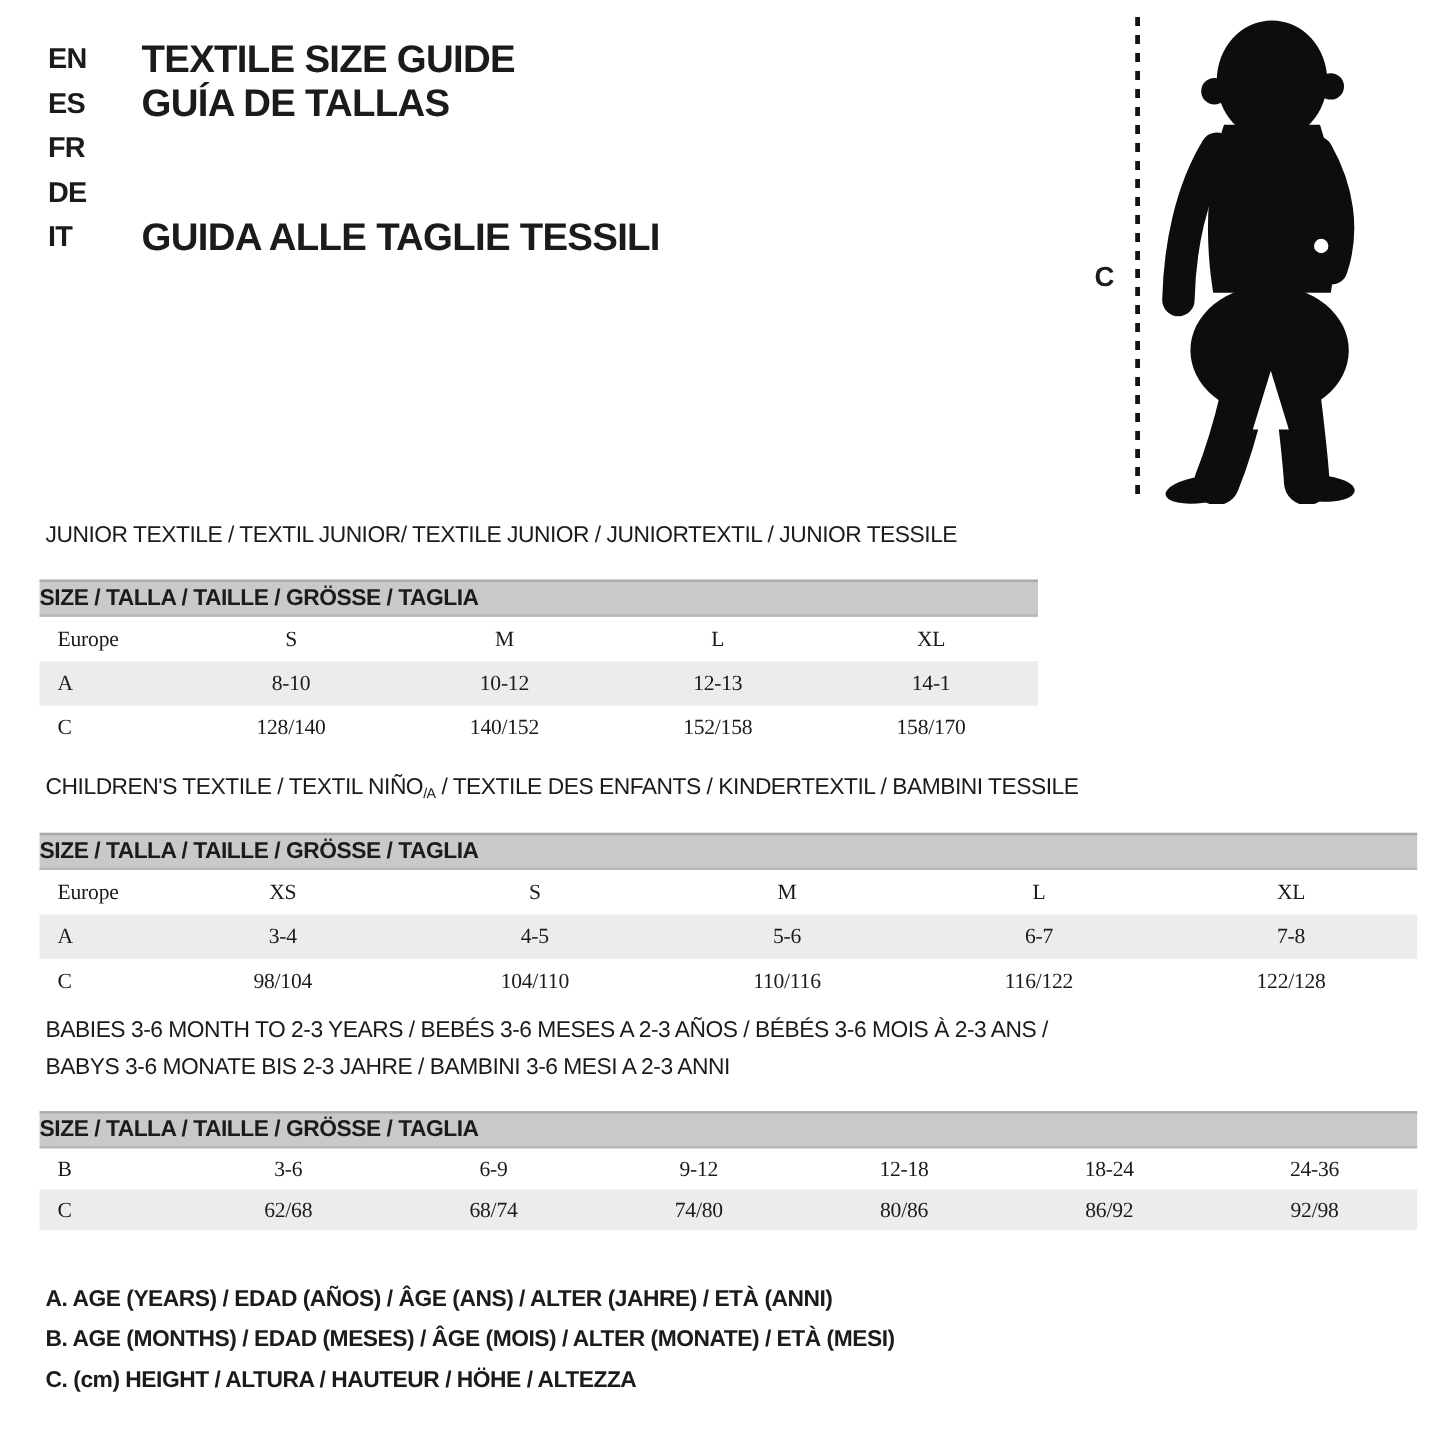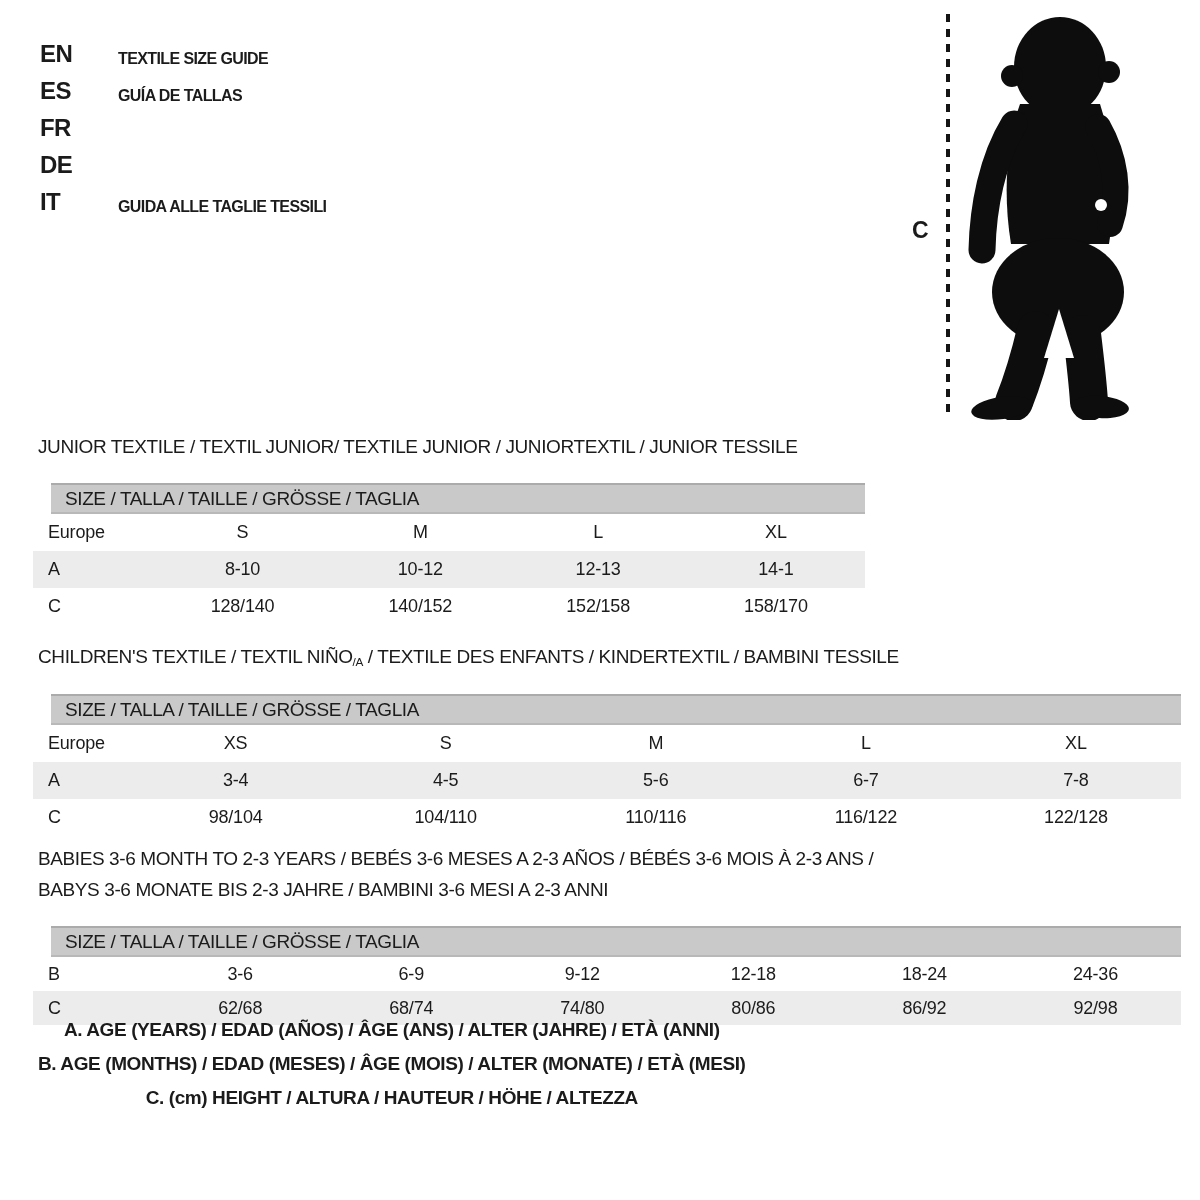--- a/index.html
+++ b/index.html
@@ -2,53 +2,53 @@
 <html><head>
 <meta charset="utf-8">
 <style>
   html,body{margin:0;padding:0;}
   body{
     width:1200px;height:1200px;position:relative;background:#ffffff;
     font-family:"Liberation Sans",sans-serif;color:#1b1b1b;overflow:hidden;
   }
   
   .lang-block{position:absolute;left:40px;top:31px;}
-  .lang-row{display:flex;height:37px;align-items:flex-end;}
+  .lang-row{display:flex;height:37px;align-items:center;}
   .lang-code{width:78px;font-weight:bold;font-size:24px;letter-spacing:-0.6px;}
-  .lang-label{font-weight:bold;font-size:16px;letter-spacing:-0.6px;white-space:nowrap;}
+  .lang-label{font-weight:bold;font-size:32px;letter-spacing:-0.6px;white-space:nowrap;}
   
   .dash-line{position:absolute;left:946px;top:14px;width:4px;height:404px;
     background:repeating-linear-gradient(to bottom,#141414 0 8px,#ffffff 8px 15px);}
   .c-label{position:absolute;left:912px;top:217px;font-size:23px;font-weight:bold;}
   .figure-svg{position:absolute;left:958px;top:12px;}
   
   .section-title{position:absolute;left:38px;font-size:19px;font-weight:normal;
     letter-spacing:-0.4px;white-space:nowrap;}
   #title-junior{top:436px;}
   #title-children{top:646px;}
   #title-babies{top:843px;line-height:31px;}
   .subscript{font-size:0.62em;vertical-align:-0.28em;}
   
   .tbl{position:absolute;left:33px;}
   .t1{top:483px;width:832px;}
   .t2{top:694px;width:1148px;}
   .t3{top:926px;width:1148px;}
   .size-bar{height:31px;display:flex;align-items:center;background:#c9c9c9;
     border-top:2px solid #ababab;border-bottom:2px solid #b8b8b8;box-sizing:border-box;
-    padding-left:14px;font-size:19px;font-weight:normal;letter-spacing:-0.4px;margin-left:18px;}
-  .trow{display:flex;height:37px;align-items:center;}
+    font-size:19px;font-weight:bold;letter-spacing:-0.4px;}
+  .trow{display:flex;height:37px;align-items:center;font-family:Liberation Serif, serif;}
   .t3 .trow{height:34px;}
   .trow.alt{background:#ececec;}
   .cell{text-align:center;font-size:18px;letter-spacing:-0.2px;}
   .cell.label{text-align:left;padding-left:15px;box-sizing:border-box;}
   .t1 .cell{width:21.37%}  .t1 .cell.label{width:14.5%}
   .t2 .cell{width:18.3%}   .t2 .cell.label{width:8.5%}
   .t3 .cell{width:14.9%}   .t3 .cell.label{width:10.6%}
   
-  .footer{position:absolute;left:38px;top:1013px;text-align:center;}
+  .footer{position:absolute;left:38px;top:1066px;}
   .footer-line{font-size:19px;font-weight:bold;letter-spacing:-0.4px;
     line-height:34px;white-space:nowrap;}
 </style>
 </head>
 <body>
 
 <div>
 
   <div class="lang-block">
     <div class="lang-row">

